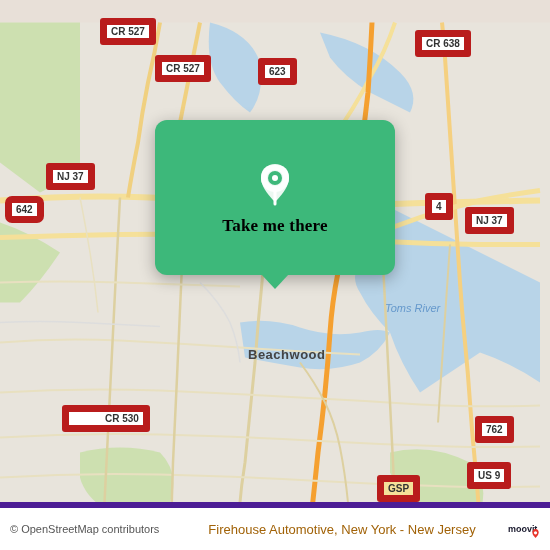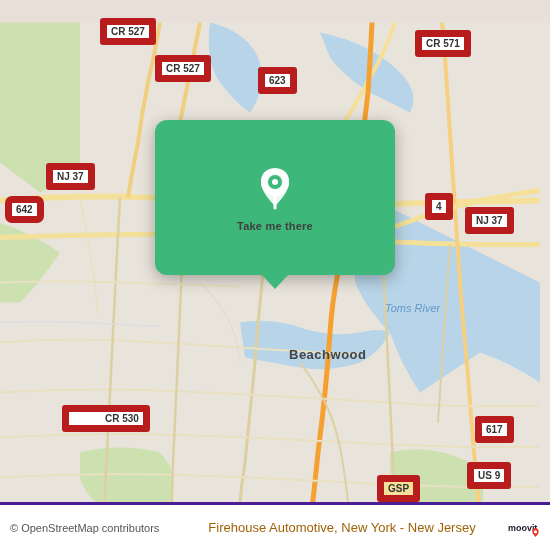--- a/index.html
+++ b/index.html
@@ -55,44 +55,45 @@
       border-top: 15px solid #3db87a;
     }
 
     #pin-icon {
       width: 48px;
       height: 48px;
       margin-bottom: 8px;
     }
 
     #take-me-there-btn {
-      color: #404040;
-      font-size: 11px;
+      color: #000000;
+      font-size: 17px;
       font-weight: 600;
       letter-spacing: 0.2px;
       background: none;
       border: none;
       cursor: pointer;
       text-align: center;
       padding: 0;
+      font-family: Liberation Serif, serif;
     }
 
     
     #bottom-bar {
       position: absolute;
       bottom: 0;
       left: 0;
       width: 100%;
       height: 48px;
       background: white;
       display: flex;
       align-items: center;
       padding: 0 10px;
       z-index: 20;
-      border-top: 3px solid #4c1d95;
+      border-top: 6px solid #4c1d95;
     }
 
     #osm-text {
       font-size: 11px;
       color: #555;
       flex: 1;
     }
 
     #business-name {
       font-size: 13px;
@@ -127,21 +128,20 @@
     }
 
     .city-label {
       position: absolute;
       font-size: 13px;
       color: #444;
       font-weight: 600;
       pointer-events: none;
       z-index: 5;
       letter-spacing: 0.5px;
-      margin-left: 41px;
     }
 
     .water-label {
       position: absolute;
       font-size: 11px;
       color: #6699cc;
       font-style: italic;
       pointer-events: none;
       z-index: 5;
     }
@@ -199,28 +199,28 @@
     <path d="M200,260 Q220,280 230,300 Q238,320 240,340" stroke="#ddd" stroke-width="1.5" fill="none"></path>
     <path d="M300,340 Q315,360 325,380 Q335,400 340,425 Q345,450 348,480 Q349,492 350,505" stroke="#ddd0a0" stroke-width="2" fill="none"></path>
 
     <path d="M80,175 Q85,200 90,230 Q95,260 98,290" stroke="#e8e0c0" stroke-width="1.5" fill="none"></path>
     <path d="M450,222 Q448,250 446,280 Q444,310 442,340 Q440,370 438,400" stroke="#ddd0a0" stroke-width="2" fill="none"></path>
     <path d="M0,300 Q40,298 80,300 Q120,302 160,304" stroke="#ddd" stroke-width="1.5" fill="none"></path>
   </svg>
 
   <div class="road-label" style="top:18px;left:100px;">CR 527</div>
   <div class="road-label" style="top:55px;left:155px;">CR 527</div>
-  <div class="road-label" style="top:30px;left:415px;">CR 571</div>
+  <div class="road-label" style="top:30px;left:415px;">CR 638</div>
   <div class="road-label" style="top:163px;left:46px;">NJ 37</div>
-  <div class="road-label" style="top:67px;left:258px;">623</div>
+  <div class="road-label" style="top:58px;left:258px;">623</div>
   <div class="road-label" style="top:193px;left:425px;">4</div>
   <div class="road-label" style="top:207px;left:465px;">NJ 37</div>
   <div class="road-label" style="top:196px;left:5px;border-radius:7px;">642</div>
   <div class="road-label" style="top:405px;left:62px;padding-left:36px;">CR 530</div>
-  <div class="road-label" style="top:416px;left:475px;">617</div>
+  <div class="road-label" style="top:416px;left:475px;">762</div>
   <div class="road-label" style="top:462px;left:467px;">US 9</div>
   <div class="road-label" style="top:447px;left:377px;background:#f5e099;margin-top:28px;">GSP</div>
 
   <div class="city-label" style="top:257px;left:215px;opacity:0.5;">Toms River</div>
   <div class="city-label" style="top:347px;left:248px;">Beachwood</div>
 
   <div class="water-label" style="top:302px;left:385px;">Toms River</div>
 
   <div id="popup-card">
 

